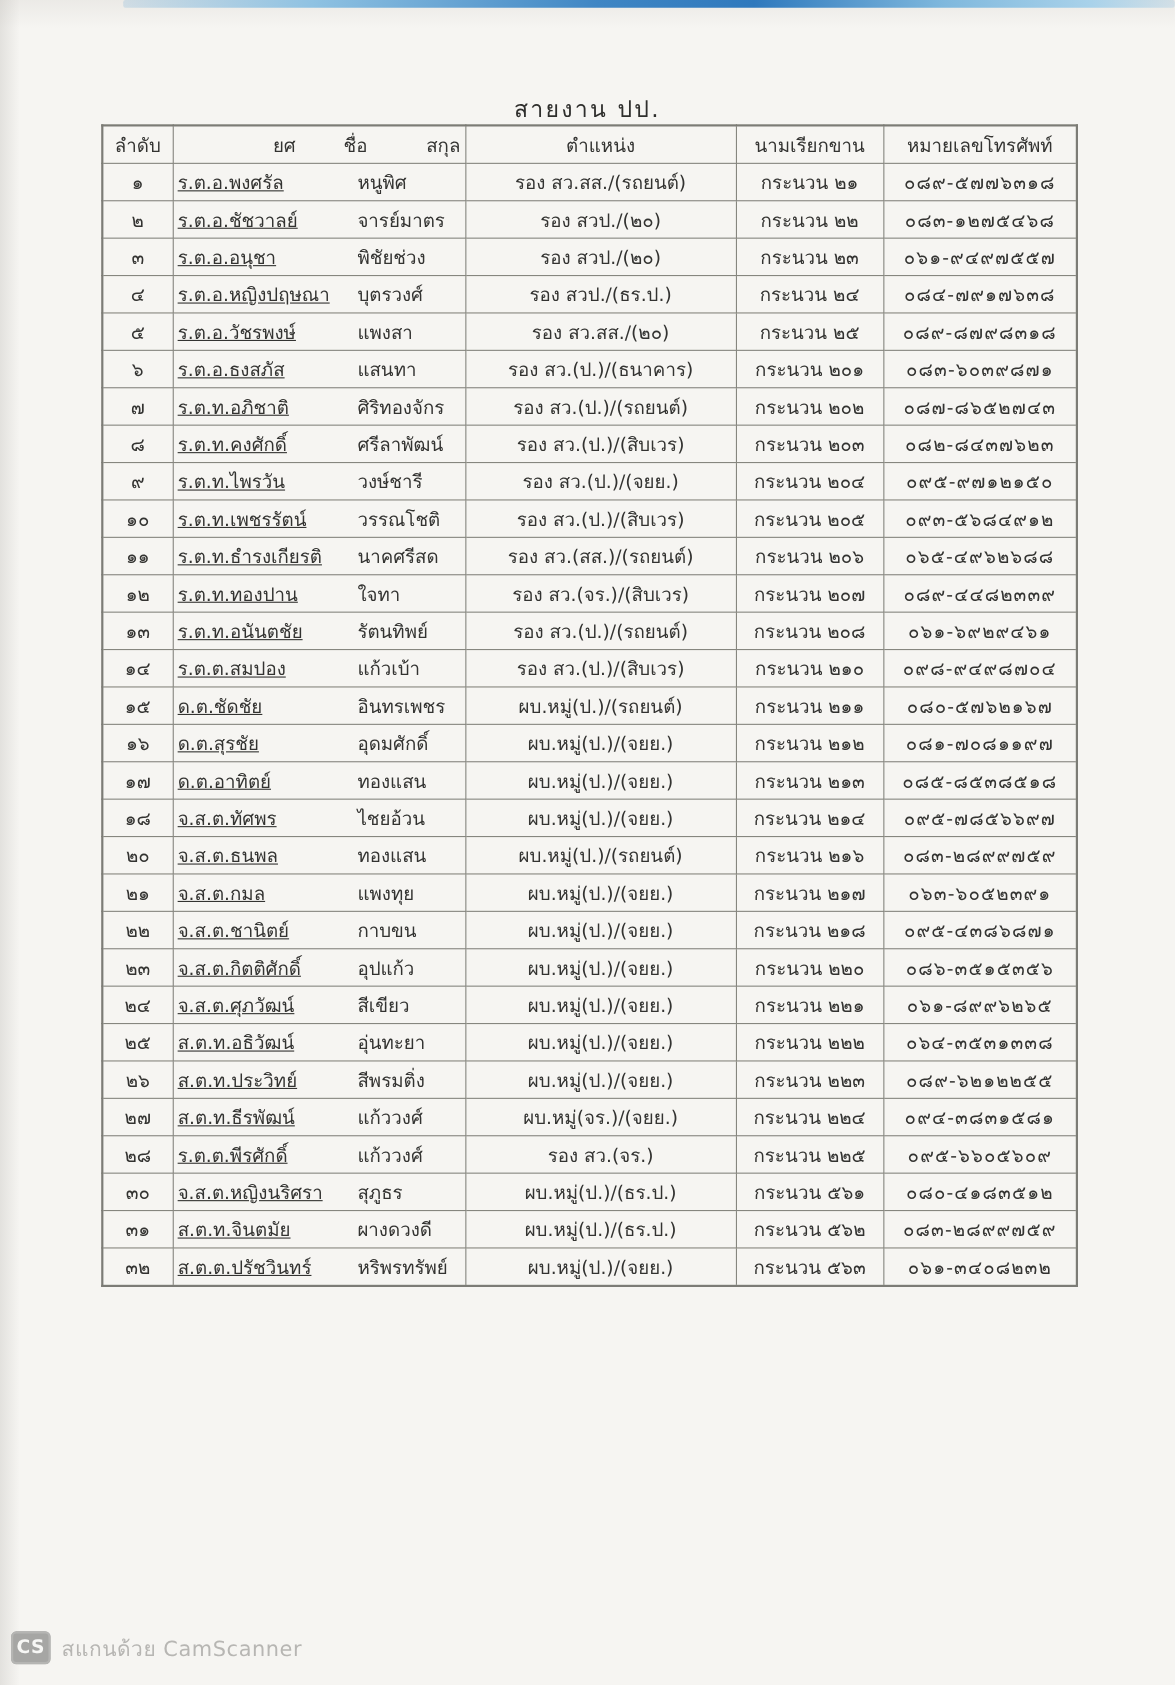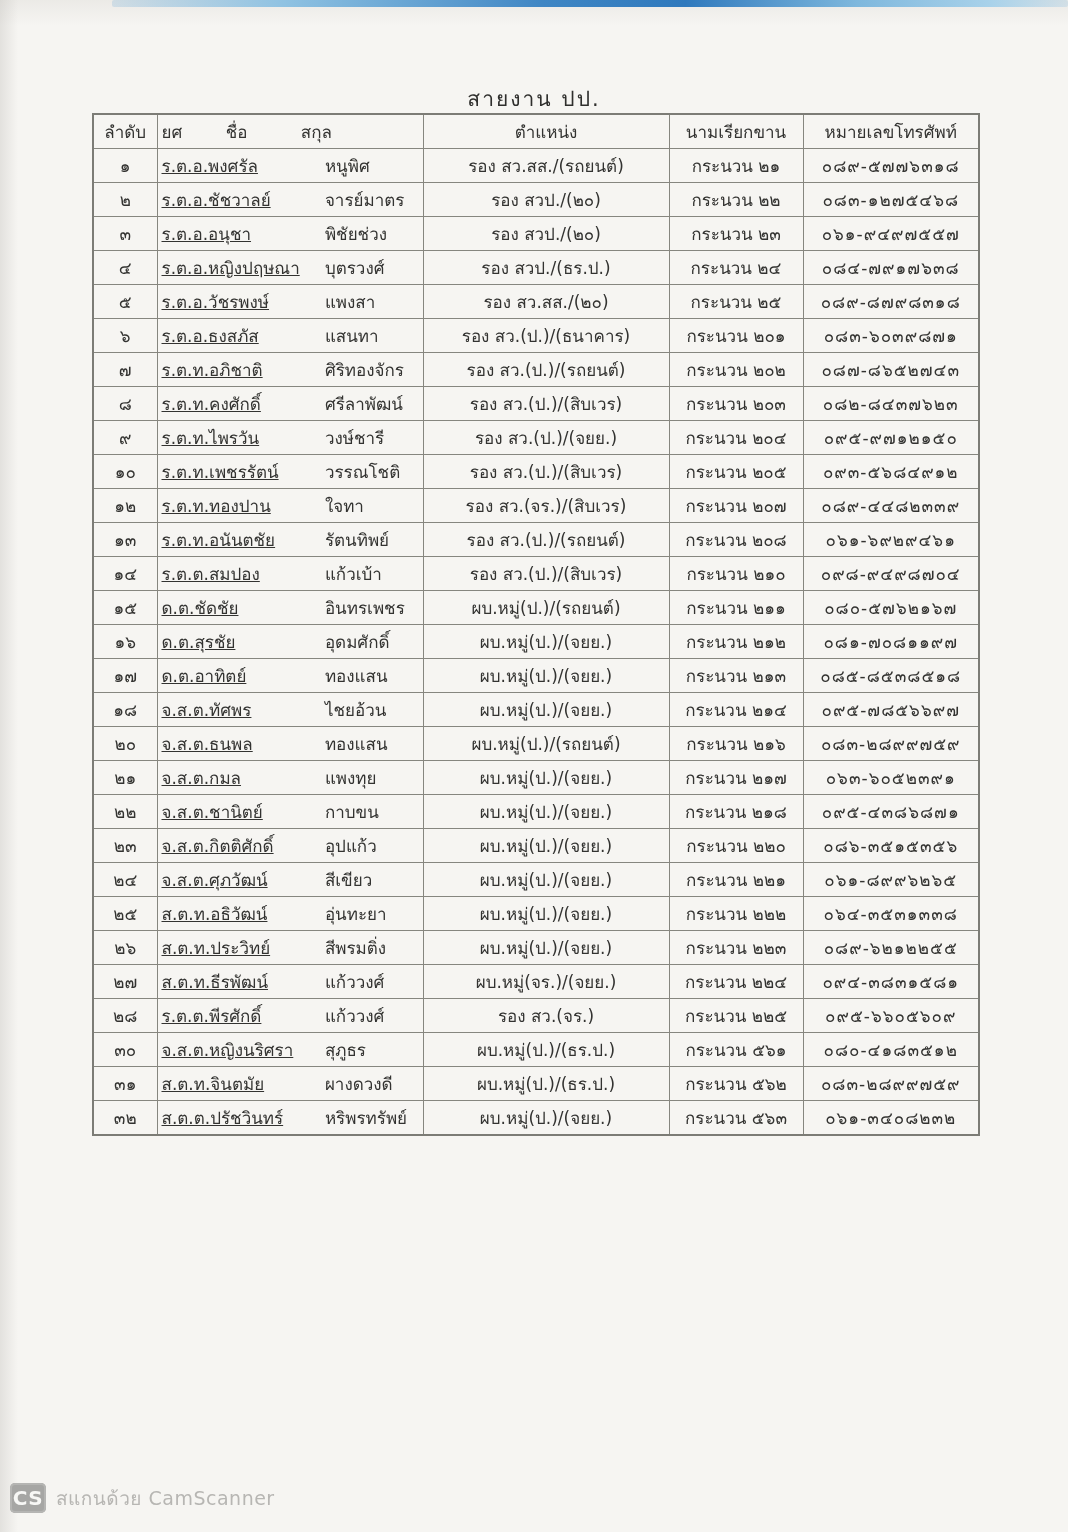--- a/index.html
+++ b/index.html
@@ -47,36 +47,36 @@
     overflow:hidden;
     white-space:nowrap;
   }
   table.roster{border:2px solid #7c7c76;}
   col.c-no{width:64px;}
   col.c-name{width:266px;}
   col.c-pos{width:246px;}
   col.c-call{width:134px;}
   col.c-phone{width:176px;}
   th{font-size:17px;}
-  .th-name{text-align:left;padding-left:10px;}
+  .th-name{text-align:right;padding-left:10px;}
   .th-name span{display:inline-block;}
   .th-name .p2{margin-left:38px;}
   .th-name .p3{margin-left:48px;}
   td.no, td.pos, td.call, td.phone, th{text-align:center;}
   td.name{text-align:left;padding-left:9px;}
   td.name .given{display:inline-block;min-width:158px;text-decoration:underline;}
   td.phone{letter-spacing:1px;color:#3d3d3b;}
   .watermark{
     position:absolute;left:10px;top:1483px;
     display:flex;align-items:center;gap:10px;
   }
   .cs-badge{
     width:36px;height:30px;border-radius:5px;
     background:#a6a6a4;
-    color:#f7f7f5;font-weight:bold;font-size:20px;
+    color:#f7f7f5;font-weight:bold;font-size:17px;
     display:flex;align-items:center;justify-content:center;
     letter-spacing:.5px;
     box-shadow:inset 0 0 0 2px #b5b5b3;
   }
   .wm-text{color:#b7b6b3;font-size:19px;letter-spacing:.5px;}
 </style>
 </head>
 <body>
 
 <div class="page">
@@ -201,20 +201,30 @@
       <td class="no">๑๐</td>
       <td class="name">
         <span class="given">ร.ต.ท.เพชรรัตน์</span>
         <span class="surname">วรรณโชติ</span>
       </td>
       <td class="pos">รอง สว.(ป.)/(สิบเวร)</td>
       <td class="call">กระนวน ๒๐๕</td>
       <td class="phone">๐๙๓-๕๖๘๔๙๑๒</td>
     </tr>
         <tr>
+      <td class="no">๑๑</td>
+      <td class="name">
+        <span class="given">ร.ต.ท.ธำรงเกียรติ</span>
+        <span class="surname">นาคศรีสด</span>
+      </td>
+      <td class="pos">รอง สว.(สส.)/(รถยนต์)</td>
+      <td class="call">กระนวน ๒๐๖</td>
+      <td class="phone">๐๖๕-๔๙๖๒๖๘๘</td>
+    </tr>
+        <tr>
       <td class="no">๑๒</td>
       <td class="name">
         <span class="given">ร.ต.ท.ทองปาน</span>
         <span class="surname">ใจทา</span>
       </td>
       <td class="pos">รอง สว.(จร.)/(สิบเวร)</td>
       <td class="call">กระนวน ๒๐๗</td>
       <td class="phone">๐๘๙-๔๔๘๒๓๓๙</td>
     </tr>
         <tr>

